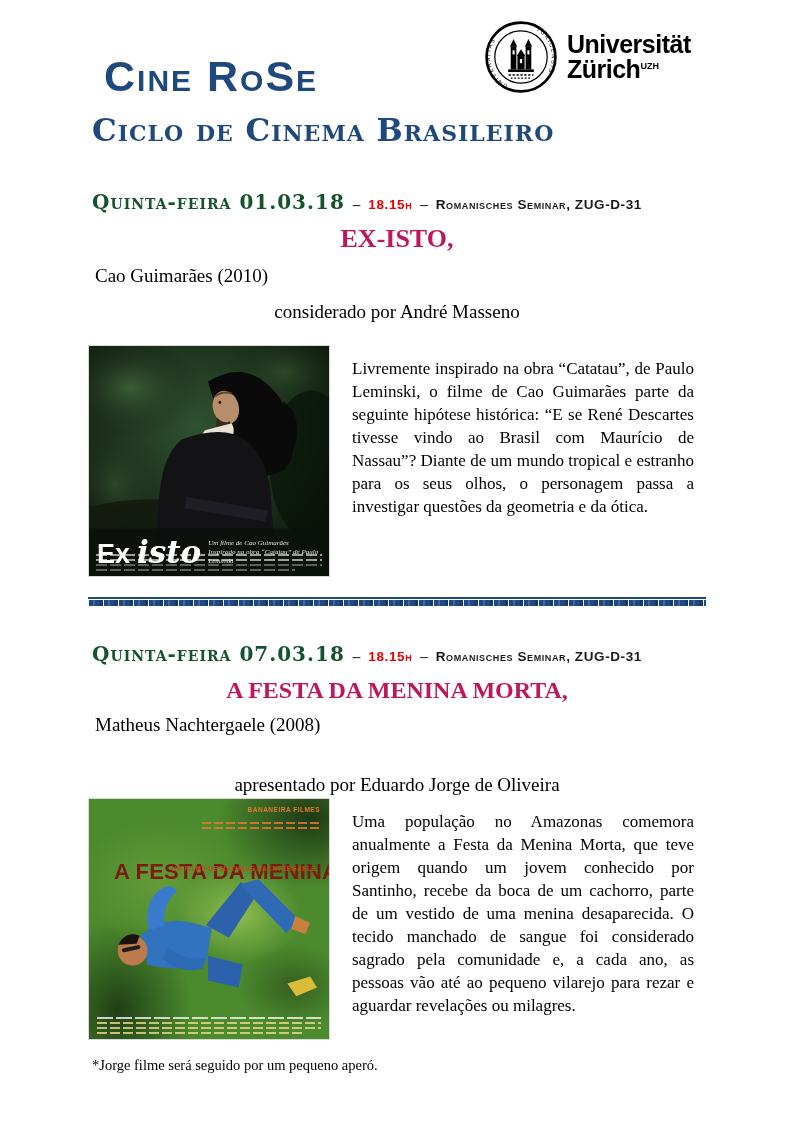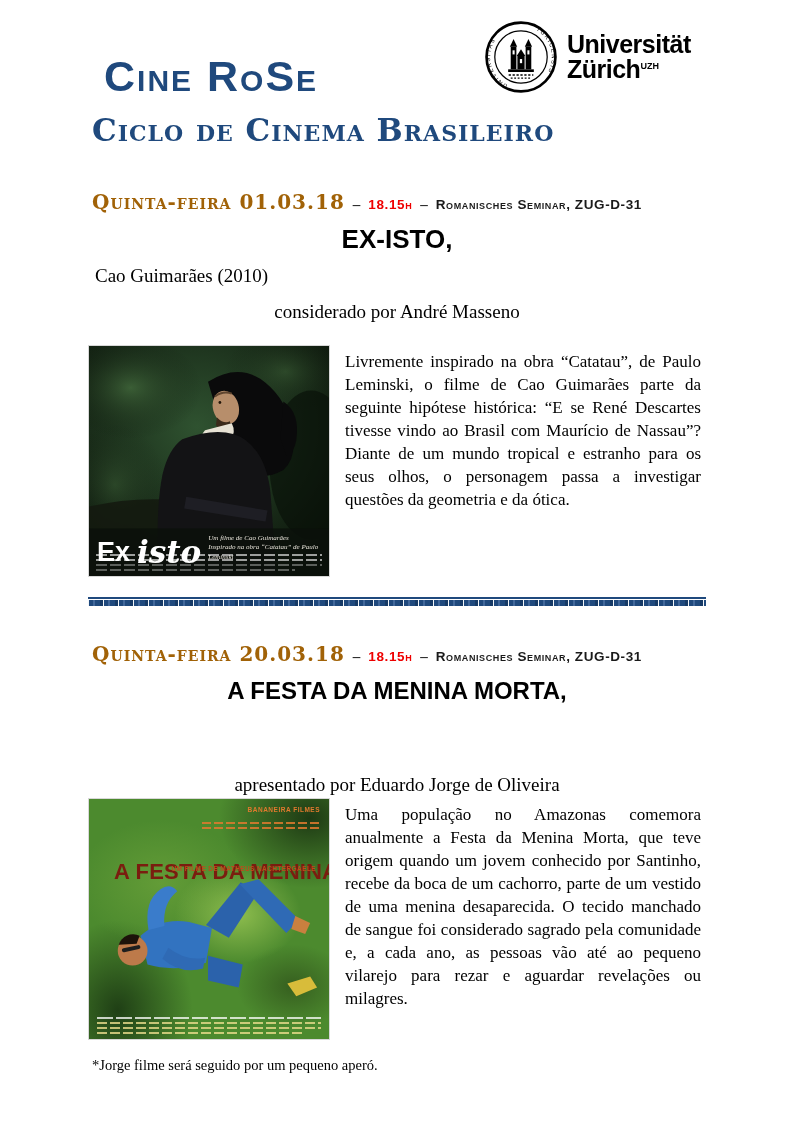--- a/index.html
+++ b/index.html
@@ -25,38 +25,38 @@
   .subtitle{
     position:absolute;left:92px;top:112px;margin:0;
     font-family:"DejaVu Serif",serif;font-weight:bold;font-variant:small-caps;
     font-size:31px;letter-spacing:1px;color:#1F497D;white-space:nowrap;
   }
 
   
   .session{position:absolute;left:92px;width:618px;margin:0;white-space:nowrap;}
   .session .date{
     font-family:"DejaVu Serif",serif;font-weight:bold;font-variant:small-caps;
-    font-size:20px;color:#a16207;letter-spacing:1px;
+    font-size:20px;color:#14532d;letter-spacing:1px;
   }
   .session .sep{font-size:15px;font-weight:bold;color:#1a1a1a;padding:0 4px;}
   .session .time{
     font-family:"Liberation Sans",sans-serif;font-weight:bold;font-variant:small-caps;
     font-size:13.5px;color:#EE0000;letter-spacing:.6px;
   }
   .session .loc{
     font-family:"Liberation Sans",sans-serif;font-weight:bold;font-variant:small-caps;
     font-size:13.5px;color:#1a1a1a;letter-spacing:.6px;
   }
   #session1{top:190px;}
   #session2{top:642px;}
 
   
   .film-title{
     position:absolute;left:88px;width:618px;margin:0;text-align:center;
-    font-family:Liberation Sans, sans-serif;font-weight:bold;color:#000000;
+    font-family:Liberation Serif, serif;font-weight:bold;color:#be185d;
   }
   #film-title1{top:224px;font-size:26px;}
   #film-title2{top:677px;font-size:24px;}
   .film-credit{
     position:absolute;left:88px;width:618px;margin:7px;text-align:left;
     font-size:19px;
   }
   #film-credit1{top:258px;}
   #film-credit2{top:707px;}
   .presented{
@@ -64,21 +64,21 @@
     font-size:19px;
   }
   #presented1{top:301px;}
   #presented2{top:754px;margin-top:20px;}
 
   
   .row{position:absolute;left:88px;width:618px;display:flex;gap:10px;}
   #row1{top:345px;}
   #row2{top:798px;}
   .description{
-    margin:5px;width:366px;font-size:17px;line-height:23px;
+    margin:12px;width:366px;font-size:17px;line-height:23px;
     text-align:justify;color:#000;
   }
   .poster{
     position:relative;width:242px;flex:0 0 242px;overflow:hidden;
     border:1px solid #d8d8d8;box-sizing:border-box;
   }
   #poster1{height:232px;background:#0d150c;}
   #poster2{
     height:242px;
     background:
@@ -86,21 +86,21 @@
       radial-gradient(120px 90px at 30% 35%, #639c37 0%, rgba(99,156,55,0) 70%),
       radial-gradient(100px 120px at 12% 88%, #1f3f15 0%, rgba(31,63,21,0) 75%),
       radial-gradient(130px 100px at 92% 8%, #1e3a14 0%, rgba(30,58,20,0) 70%),
       radial-gradient(80px 60px at 85% 78%, #365f1f 0%, rgba(54,95,31,0) 70%),
       #4c8a2e;
   }
   .poster-art{position:absolute;left:0;top:0;width:100%;height:100%;}
 
   
   .p1-title{
-    position:absolute;left:8px;top:188px;display:flex;align-items:center;gap:7px;
+    position:absolute;left:8px;top:188px;display:flex;align-items:flex-end;gap:7px;
     color:#fff;
   }
   .p1-ex{font-family:"Liberation Sans",sans-serif;font-weight:bold;font-size:27px;}
   .p1-isto{font-family:"DejaVu Serif",serif;font-weight:bold;font-style:italic;font-size:31px;}
   .p1-tagline{
     font-family:"Liberation Serif",serif;font-style:italic;
     font-size:7px;line-height:1.3;color:#e6e2d8;position:relative;top:-4px;
   }
   .p1-credits{position:absolute;left:7px;right:7px;bottom:5px;}
   .stripe{
@@ -258,28 +258,29 @@
     </div>
     <p class="description">Livremente inspirado na obra “Catatau”, de Paulo Leminski, o filme de Cao Guimarães parte da seguinte hipótese histórica: “E se René Descartes tivesse vindo ao Brasil com Maurício de Nassau”? Diante de um mundo tropical e estranho para os seus olhos, o personagem passa a investigar questões da geometria e da ótica.</p>
   </div>
 
   <div class="divider">
     <div class="bar-top"></div>
     <div class="beads"></div>
   </div>
 
   <p class="session" id="session2">
-    <span class="date">Quinta-feira 20.03.18</span>
+    <span class="date">Quinta-feira 07.03.18</span>
     <span class="sep">–</span>
     <span class="time">18.15h</span>
     <span class="sep">–</span>
     <span class="loc">Romanisches Seminar, ZUG-D-31</span>
   </p>
 
   <h3 class="film-title" id="film-title2">A FESTA DA MENINA MORTA,</h3>
+  <p class="film-credit" id="film-credit2">Matheus Nachtergaele (2008)</p>
   <p class="presented" id="presented2">apresentado por Eduardo Jorge de Oliveira</p>
 
   <div class="row" id="row2">
     <div class="poster" id="poster2">
       <svg class="poster-art" viewBox="0 0 242 242" preserveAspectRatio="none">
         <g>
           <path d="M52,138 q20,-19 49,-14 l23,6 l-6,35 q-31,10 -59,2 z" fill="#3273c0"></path>
           <path d="M60,132 q-5,-29 12,-41 q10,-7 17,2 q-15,12 -13,35 z" fill="#3a7ccb"></path>
           <path d="M80,150 q18,14 37,10 l-2,11 q-23,6 -41,-10 z" fill="#2f6ab5"></path>
           <circle cx="44" cy="153" r="15" fill="#bd7a4a"></circle>

